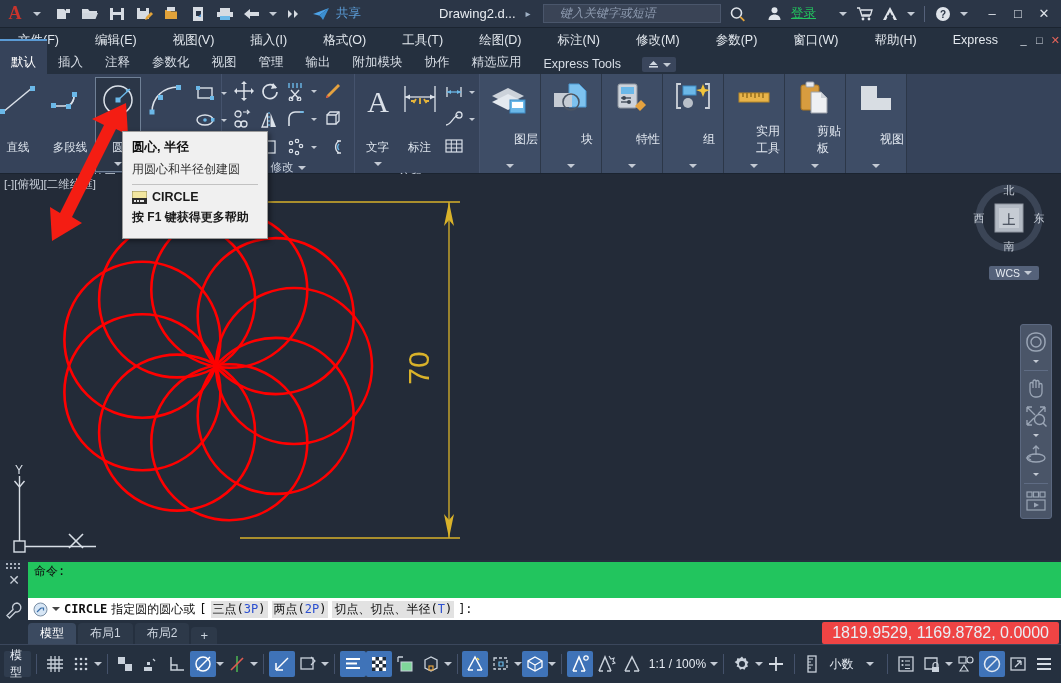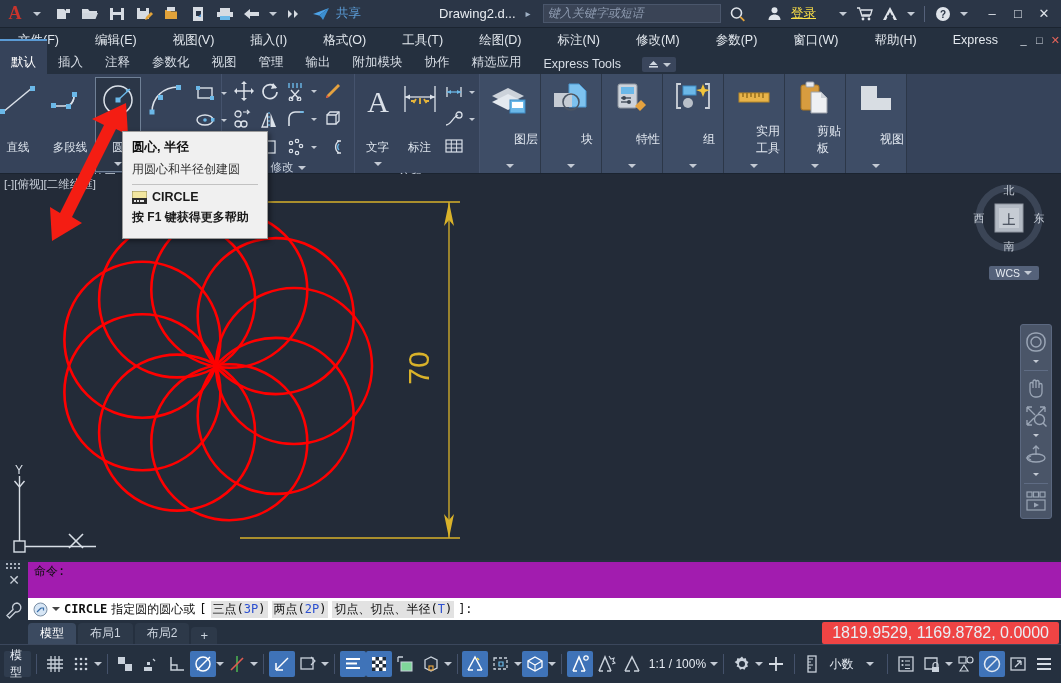--- a/index.html
+++ b/index.html
@@ -29,25 +29,25 @@
   .caret-d.sm{border-left:3px solid transparent;border-right:3px solid transparent;border-top:3px solid #c3cad4;}
   #titlebar .tb-caret{width:14px;display:flex;align-items:center;justify-content:center;}
   .qat{display:flex;align-items:center;gap:1px;margin-left:6px;}
   .qbtn{width:26px;height:24px;display:flex;align-items:center;justify-content:center;border-radius:2px;}
   .docname{
     margin-left:78px; color:#e8ecf1; font-size:13px; white-space:nowrap;
   }
   .docarrow{margin-left:10px;color:#9fb0c4;font-size:10px;}
   .searchbox{
     margin-left:12px; width:178px;height:19px;background:#3a4456;border:1px solid #4a566b;
-    display:flex;align-items:center;padding:0 4px;
+    display:flex;align-items:center;padding:0 16px;
   }
   .searchbox span{color:#8e9bb0;font-style:italic;font-size:12px;}
   .tb-right{margin-left:auto;display:flex;align-items:center;gap:2px;padding-right:4px;}
-  .signin{color:#fde047;font-size:12.5px;text-decoration:underline;margin-left:3px;}
+  .signin{color:#22c55e;font-size:12.5px;text-decoration:underline;margin-left:3px;}
   .wbtn{width:24px;height:24px;display:flex;align-items:center;justify-content:center;}
   .sep-v{width:1px;height:16px;background:#55617a;margin:0 4px;}
   .winctl{display:flex;align-items:center;gap:0;margin-left:6px;}
   .winctl div{width:26px;height:26px;display:flex;align-items:center;justify-content:center;color:#dfe4ea;font-size:13px;}
 
   
   #menubar{
     position:absolute;top:28px;left:0;width:1061px;height:24px;
     background:#25303f;display:flex;align-items:center;
   }
@@ -116,21 +116,21 @@
     border:1px solid #5b6880;border-radius:3px;display:flex;flex-direction:column;
     align-items:center;padding:4px 0;gap:2px;}
   #navbar .nb{width:28px;height:26px;display:flex;align-items:center;justify-content:center;}
   #navbar .nbcar{height:9px;display:flex;align-items:center;justify-content:center;}
   #navbar .nbsep{width:24px;height:1px;background:#5f6c84;margin:2px 0;}
 
   
   #cmdarea{position:absolute;left:0;top:560px;width:1061px;height:62px;background:#25303f;}
   #cmdgrip{position:absolute;left:0;top:0;width:28px;height:62px;
     display:flex;flex-direction:column;align-items:center;padding-top:2px;color:#c5ccd6;}
-  #cmdhist{position:absolute;left:28px;top:2px;width:1033px;height:36px;background:#a21caf;
+  #cmdhist{position:absolute;left:28px;top:2px;width:1033px;height:36px;background:#22c55e;
     color:#101010;font-family:"DejaVu Sans Mono","Liberation Mono",monospace;font-size:12px;
     padding:2px 6px;line-height:15px;}
   #cmdinput{position:absolute;left:28px;top:38px;width:1033px;height:22px;background:#ffffff;
     color:#101010;display:flex;align-items:center;gap:4px;padding:0 5px;
     font-family:"DejaVu Sans Mono","Liberation Mono",monospace;font-size:12px;}
   .opt{background:#e2e2e2;padding:0 2px;}
   .kk{color:#2b4fd0;}
 
   
   #laytabs{position:absolute;left:0;top:622px;width:1061px;height:22px;background:#25303f;

